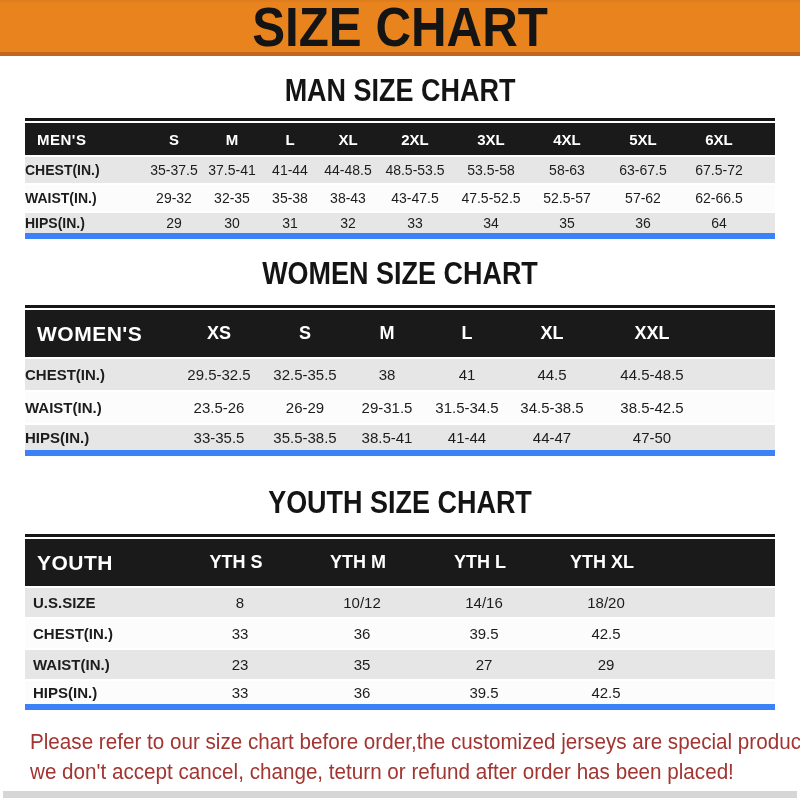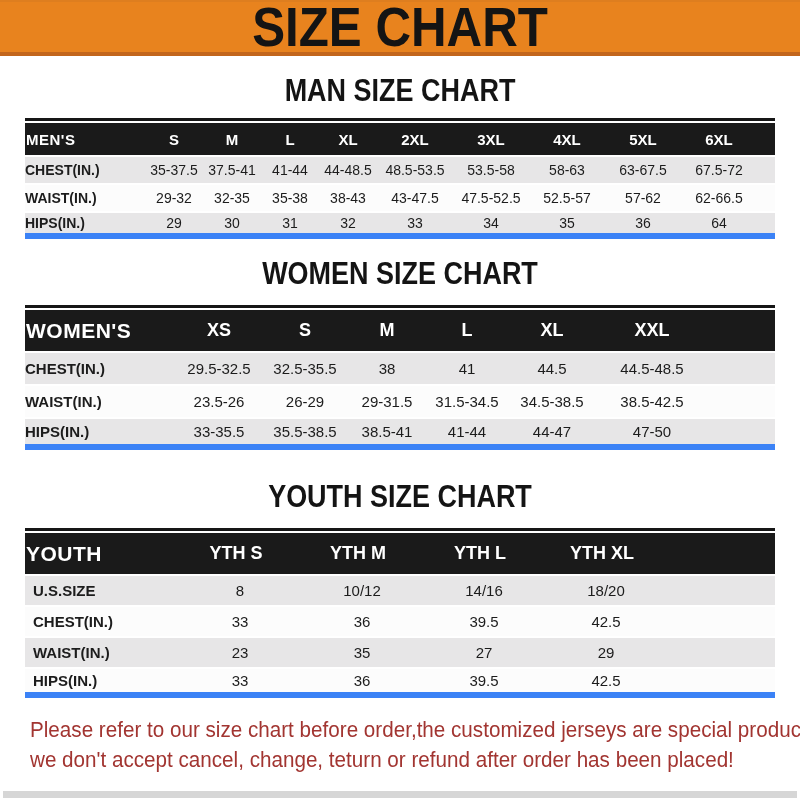--- a/index.html
+++ b/index.html
@@ -56,41 +56,41 @@
   }
   tr.bar th {
     background: #1A1A1A;
     color: #ffffff;
     font-weight: 700;
     text-align: center;
     overflow: hidden;
   }
   tr.bar th.group {
     text-align: left;
-    padding-left: 1px;
+    padding-left: 12px;
     font-size: 21px;
     letter-spacing: 0.5px;
     white-space: nowrap;
   }
   tbody th.rlabel {
     font-weight: 700;
     text-align: left;
     white-space: nowrap;
   }
   tbody td { text-align: center; white-space: nowrap; }
   tr.shaded th, tr.shaded td { background: #E7E6E7; }
   tr.plain  th, tr.plain  td { background: #FCFCFC; }
   tbody tr:last-child th, tbody tr:last-child td { border-bottom: 6px solid #3b82f6; }
 
   
   .men tr.bar th { height: 32px; font-size: 15px; }
   .men tbody th, .men tbody td { height: 26px; font-size: 14px; }
 
   
-  .women tr.bar th, .youth tr.bar th { height: 41px; font-size: 18px; }
+  .women tr.bar th, .youth tr.bar th { height: 47px; font-size: 18px; }
   .women tr.bar th.group, .youth tr.bar th.group { font-size: 21px; }
   .women tbody th, .women tbody td { height: 31px; font-size: 15px; }
   .youth tbody th, .youth tbody td { height: 29px; font-size: 15px; padding-left: 8px; }
 
   
   .note {
     margin: 16px 18px 0 30px;
     color: #A23531;
     font-size: 21.5px;
     line-height: 1.38;

